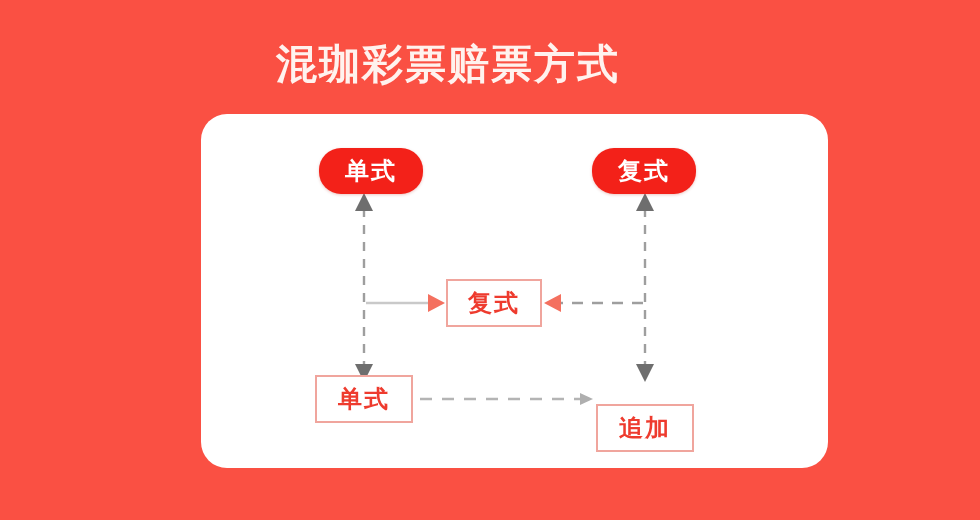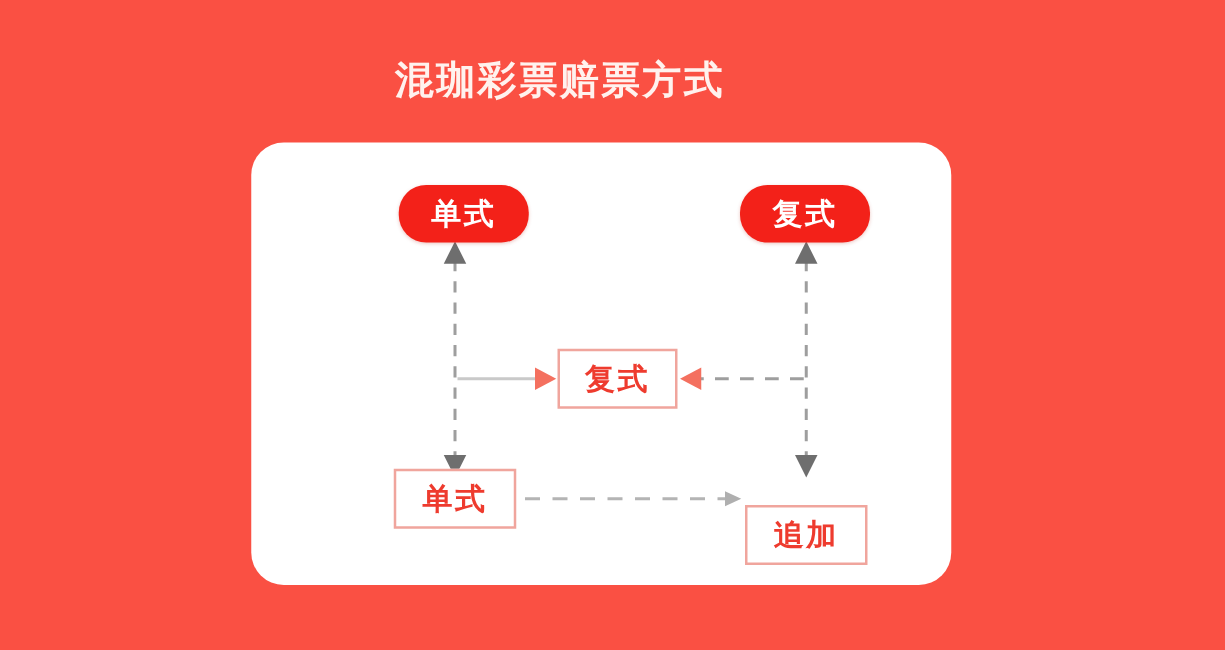--- a/index.html
+++ b/index.html
@@ -19,34 +19,34 @@
     background: #FA5043;
   }
 
   
   #page-title {
     position: absolute;
     left: 0;
     top: 44px;
     width: 896px;
     text-align: center;
-    font-size: 31px;
+    font-size: 41px;
     font-weight: bold;
     letter-spacing: 2px;
     color: #FFF2EE;
     line-height: 40px;
     white-space: nowrap;
   }
 
   
   #card {
     position: absolute;
     left: 201px;
     top: 114px;
-    width: 560px;
+    width: 627px;
     height: 354px;
     background: #FFFFFF;
     border-radius: 26px;
   }
 
   
   #diagram {
     position: absolute;
     left: 0;
     top: 0;

